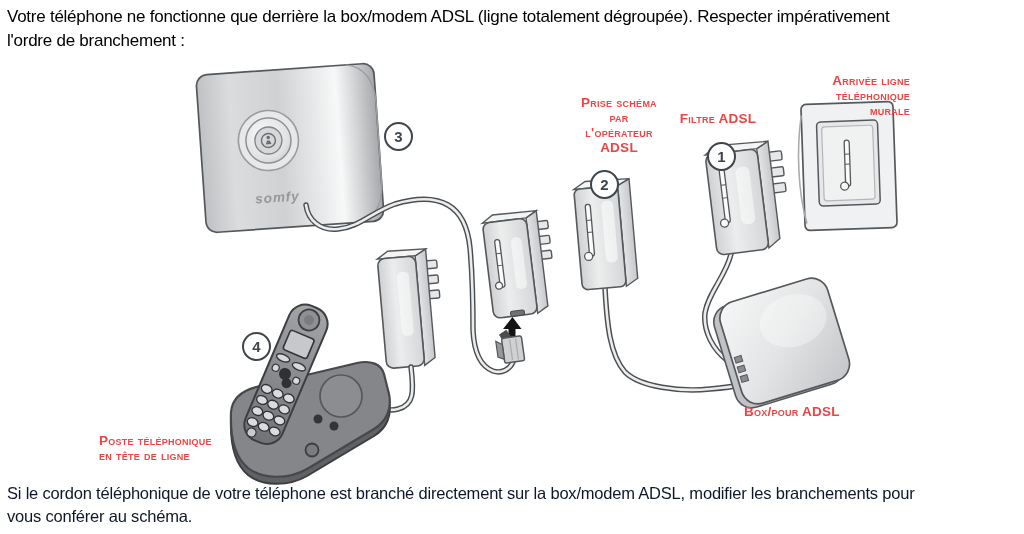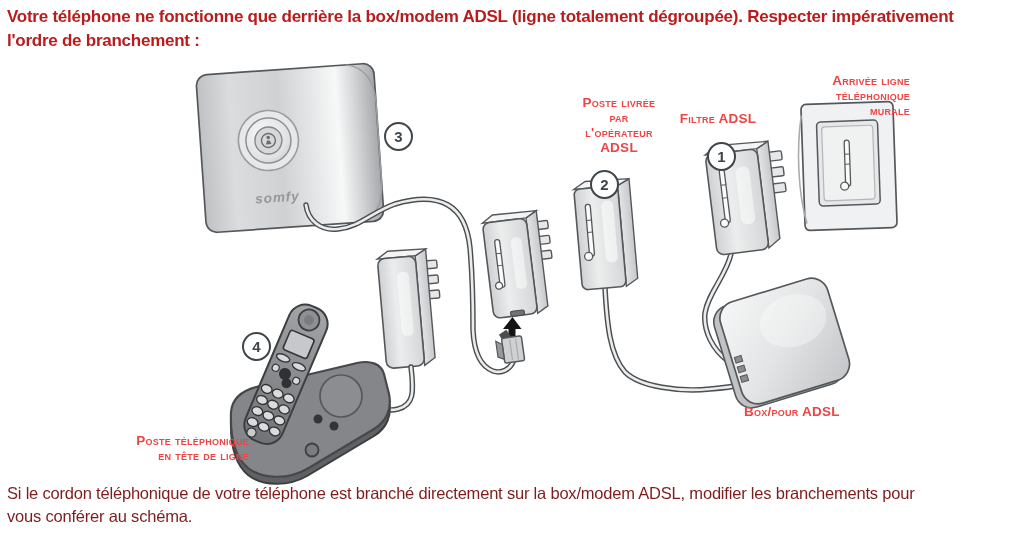--- a/index.html
+++ b/index.html
@@ -1,22 +1,22 @@
 <!DOCTYPE html>
 <html><head>
 <meta charset="utf-8">
 <style>
   html,body{margin:0;padding:0;background:#fff;}
   .page{position:relative;width:1024px;height:534px;background:#ffffff;overflow:hidden;
         font-family:"Liberation Sans", sans-serif;}
   .intro{position:absolute;left:7px;top:5px;width:1012px;margin:0;
-         font-size:17px;font-weight:bold;color:#b91c1c;line-height:1.42;
+         font-size:17px;font-weight:normal;color:#000000;line-height:1.42;
          letter-spacing:-0.25px;white-space:pre-line;}
   .footer{position:absolute;left:7px;top:482px;width:1012px;margin:0;
-          font-size:16.5px;font-weight:500;color:#7f1d1d;line-height:1.42;
+          font-size:16.5px;font-weight:500;color:#0f172a;line-height:1.42;
           letter-spacing:-0.2px;white-space:pre-line;}
   .art{position:absolute;left:0;top:0;}
   .dlabel{position:absolute;font-size:13.5px;font-weight:700;color:#ef4444;
           font-variant:small-caps;line-height:1.12;letter-spacing:0.25px;
           white-space:pre-line;}
   .dlabel.center{text-align:center;}
   .dlabel.right{text-align:right;}
   .badge{position:absolute;width:25px;height:25px;border:2.5px solid #3e464b;
          border-radius:50%;background:#fff;color:#3e464b;font-size:15px;
          font-weight:bold;display:flex;align-items:center;justify-content:center;
@@ -226,29 +226,29 @@
             <ellipse cx="12" cy="104" rx="5.5" ry="4.2"></ellipse>
           <ellipse cx="-12" cy="116" rx="5.5" ry="4.2"></ellipse>
             <ellipse cx="0" cy="116" rx="5.5" ry="4.2"></ellipse>
             <ellipse cx="12" cy="116" rx="5.5" ry="4.2"></ellipse>
         </g>
         <circle cx="-9" cy="126" r="4.5" fill="#c9cbcd" stroke="#35373a" stroke-width="1.2"></circle>
       </g>
     </g>
   </svg>
 
-  <div class="dlabel center" style="left:553px;top:95px;width:132px;">Poste livrée
+  <div class="dlabel center" style="left:553px;top:95px;width:132px;">Prise schéma
 par
 l'opérateur
 ADSL</div>
   <div class="dlabel center" style="left:658px;top:111px;width:120px;text-align:center;">Filtre ADSL</div>
   <div class="dlabel right" style="left:770px;top:73px;width:140px;">Arrivée ligne
 téléphonique
 murale</div>
-  <div class="dlabel" style="left:99px;top:433px;width:150px;text-align:right;">Poste téléphonique
+  <div class="dlabel" style="left:99px;top:433px;width:150px;">Poste téléphonique
 en tête de ligne</div>
   <div class="dlabel center" style="left:712px;top:404px;width:160px;">Box/pour ADSL</div>
 
   <div class="badge" style="left:707px;top:142px;">1</div>
   <div class="badge" style="left:590px;top:170px;">2</div>
   <div class="badge" style="left:384px;top:122px;">3</div>
   <div class="badge" style="left:242px;top:332px;">4</div>
 
   <p class="footer">Si le cordon téléphonique de votre téléphone est branché directement sur la box/modem ADSL, modifier les branchements pour
 vous conférer au schéma.</p>

